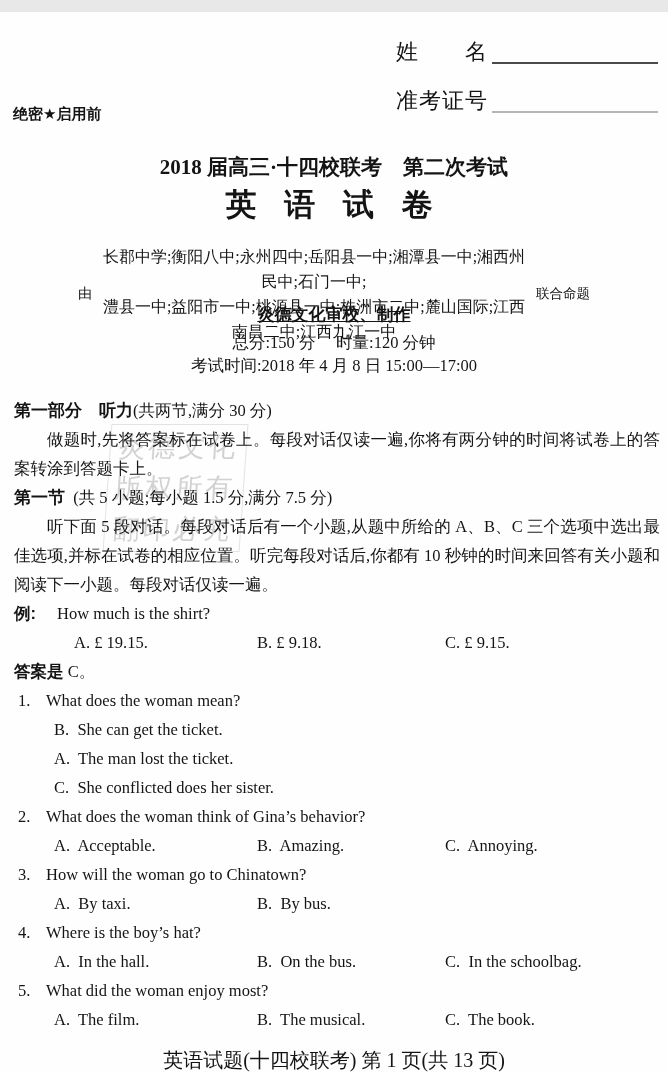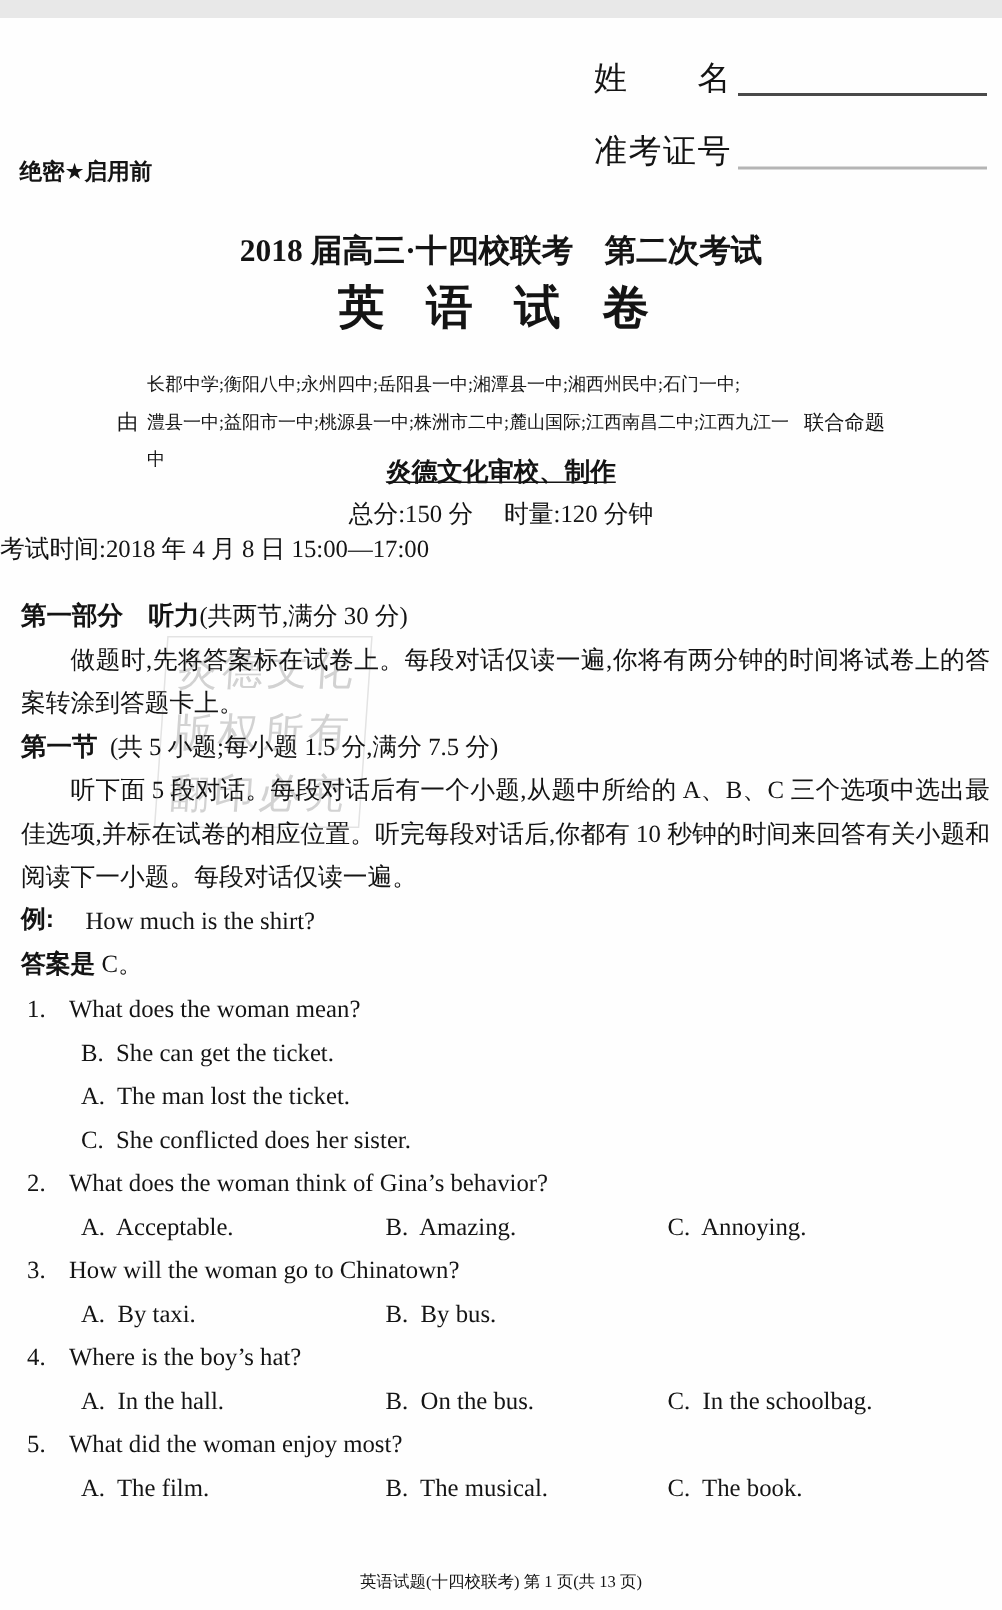--- a/index.html
+++ b/index.html
@@ -25,26 +25,26 @@
 
   .secret{position:absolute;top:93px;left:13px;font-size:15px;z-index:2;}
 
   .title1{position:absolute;top:141px;left:0;width:100%;text-align:center;
     font-size:21px;font-weight:bold;z-index:2;}
   .title2{position:absolute;top:172px;left:0;width:100%;text-align:center;
     font-size:31px;font-weight:bold;letter-spacing:10px;z-index:2;}
 
   .committee{position:absolute;top:232px;left:78px;width:512px;display:flex;align-items:center;z-index:2;}
   .committee .by{font-size:14px;flex:0 0 auto;margin-right:6px;}
-  .committee .schools{flex:1;text-align:left;font-size:12px;line-height:25px;}
+  .committee .schools{flex:1;text-align:center;font-size:16px;line-height:25px;}
   .committee .joint{font-size:13.5px;flex:0 0 auto;margin-left:6px;}
 
   .producer{position:absolute;top:291px;left:0;width:100%;text-align:center;font-size:17px;z-index:2;text-decoration:underline;}
   .meta1{position:absolute;top:320px;left:0;width:100%;text-align:center;font-size:16.5px;z-index:2;}
-  .meta2{position:absolute;top:343px;left:0;width:100%;text-align:left;font-size:16.5px;z-index:2;}
+  .meta2{position:absolute;top:343px;left:0;width:100%;text-align:center;font-size:16.5px;z-index:2;}
 
   
   .watermark{position:absolute;left:107px;top:412px;width:137px;height:128px;
     border:1px solid #e3e3e3;z-index:1;color:#d2d2d2;
     font-family:"Liberation Sans","DejaVu Sans",sans-serif;
     font-size:27px;letter-spacing:3px;text-align:center;
     display:flex;flex-direction:column;justify-content:space-between;
     padding:4px 0;box-sizing:border-box;transform:skewX(-4deg);}
 
   .body{position:absolute;top:384px;left:14px;width:646px;z-index:2;
@@ -53,21 +53,21 @@
   .para{text-indent:33px;text-align:justify;}
   .ex-line{display:flex;}
   .ex-line .exlbl{font-family:"Liberation Sans","DejaVu Sans",sans-serif;font-weight:bold;font-size:16.5px;flex:0 0 43px;}
   .ans-line .b{font-family:"Liberation Sans","DejaVu Sans",sans-serif;font-weight:bold;font-size:16.5px;}
   .q-line{display:flex;}
   .q-line .qnum{flex:0 0 32px;padding-left:4px;box-sizing:border-box;}
   .opt-row{display:grid;grid-template-columns:203px 188px 1fr;padding-left:40px;}
   .opt-row.ex{grid-template-columns:183px 188px 1fr;padding-left:60px;}
   .opt-stack{padding-left:40px;}
 
-  .footer{position:absolute;top:1035px;left:0;width:100%;text-align:center;font-size:11px;z-index:2;}
+  .footer{position:absolute;top:1035px;left:0;width:100%;text-align:center;font-size:20px;z-index:2;}
 </style>
 </head>
 <body>
 
 <div class="page">
 
   <div class="name-block">
     <div class="name-row">
       <span class="lbl" data-bind="header.name_label">姓　　名</span>
       <span class="blank"></span>
@@ -110,20 +110,25 @@
     <div class="para" data-bind="part1.instructions">做题时,先将答案标在试卷上。每段对话仅读一遍,你将有两分钟的时间将试卷上的答案转涂到答题卡上。</div>
 
     <div class="sect">
       <span class="b" data-bind="part1.section1.title">第一节</span><span data-bind="part1.section1.title_note">  (共 5 小题;每小题 1.5 分,满分 7.5 分)</span>
     </div>
     <div class="para" data-bind="part1.section1.instructions">听下面 5 段对话。每段对话后有一个小题,从题中所给的 A、B、C 三个选项中选出最佳选项,并标在试卷的相应位置。听完每段对话后,你都有 10 秒钟的时间来回答有关小题和阅读下一小题。每段对话仅读一遍。</div>
 
     <div class="ex-line">
       <span class="exlbl" data-bind="part1.section1.example.label">例:</span>
       <span data-bind="part1.section1.example.question">How much is the shirt?</span>
+    </div>
+    <div class="opt-row ex">
+      <span data-bind="part1.section1.example.options.0">A. £ 19.15.</span>
+      <span data-bind="part1.section1.example.options.1">B. £ 9.18.</span>
+      <span data-bind="part1.section1.example.options.2">C. £ 9.15.</span>
     </div>
     <div class="ans-line">
       <span class="b" data-bind="part1.section1.example.answer_prefix">答案是</span><span data-bind="part1.section1.example.answer"> C。</span>
     </div>
 
     <div class="q-line">
       <span class="qnum" data-bind="part1.section1.questions.0.num">1.</span>
       <span data-bind="part1.section1.questions.0.text">What does the woman mean?</span>
     </div>
     <div class="opt-stack">

